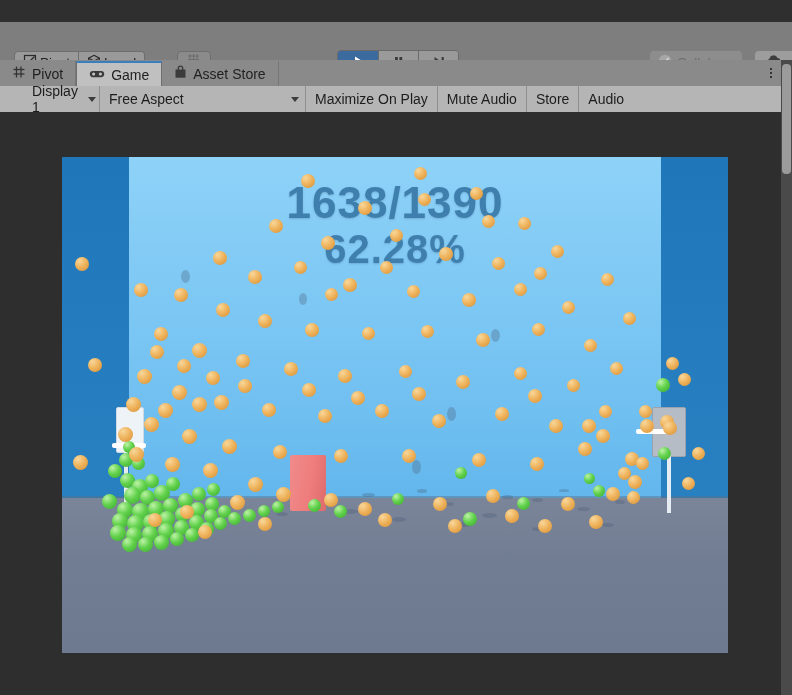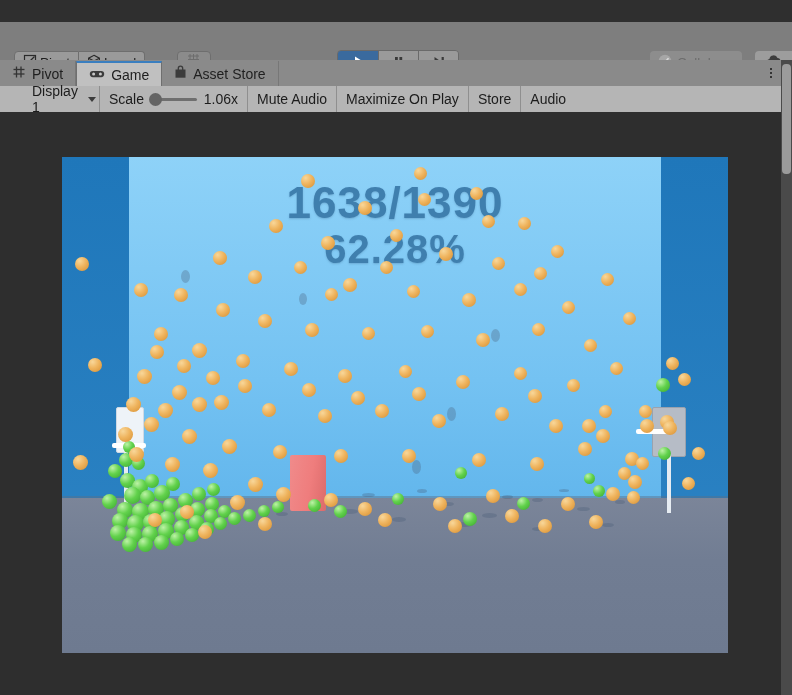--- a/index.html
+++ b/index.html
@@ -323,32 +323,29 @@
     <i></i>
       <i></i>
       <i></i>
   </div>
 
   <div class="gametoolbar">
     <div class="gt-dd" style="width:100px;padding-left:32px;">
       <span>Display 1</span>
       <span class="caret"></span>
     </div>
-    <div class="gt-cell" style="width:148px;">
-      <span>Scale</span>
-      <span class="slider-track">
-        <span class="slider-knob"></span>
-      </span>
-      <span>1.06x</span>
+    <div class="gt-dd" style="width:206px;">
+      <span>Free Aspect</span>
+      <span class="caret"></span>
+    </div>
+    <div class="gt-cell">
+      <span>Maximize On Play</span>
     </div>
     <div class="gt-cell">
       <span>Mute Audio</span>
-    </div>
-    <div class="gt-cell">
-      <span>Maximize On Play</span>
     </div>
     <div class="gt-cell">
       <span>Store</span>
     </div>
     <div class="gt-cell" style="border-right:none;">
       <span>Audio</span>
     </div>
   </div>
 
   <div class="gamearea">

